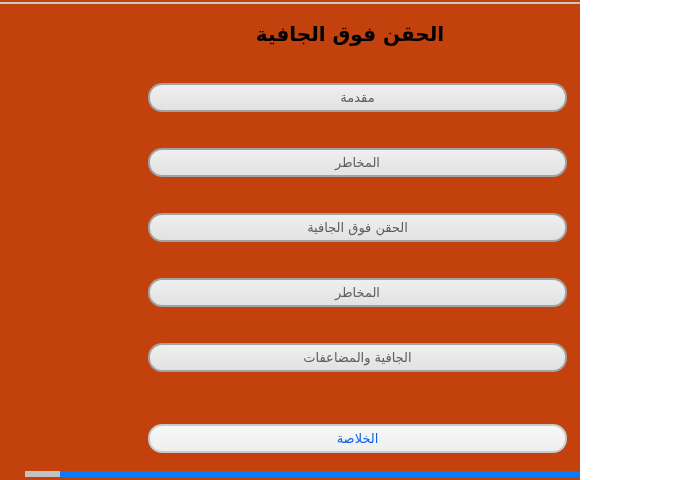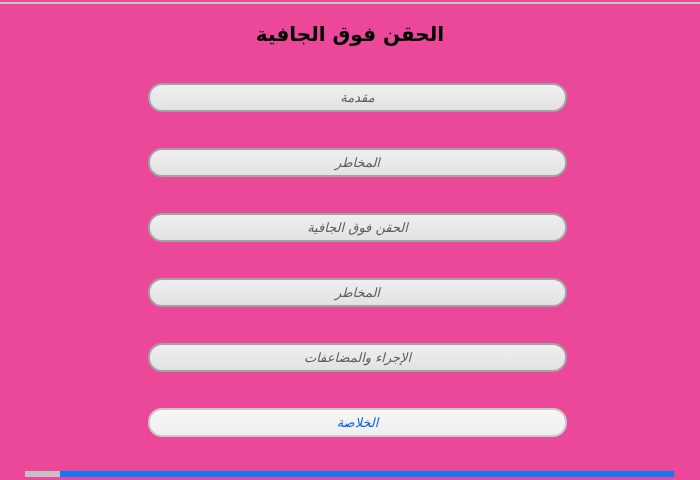--- a/index.html
+++ b/index.html
@@ -3,23 +3,23 @@
 <meta charset="utf-8">
 <style>
   html, body {
     margin: 0;
     padding: 0;
     background: #ffffff;
     font-family: "DejaVu Sans", sans-serif;
   }
   .stage {
     position: relative;
-    width: 700px;
+    width: 580px;
     height: 480px;
-    background: #ec4899;
+    background: #c2410c;
     overflow: hidden;
   }
   .top-rule {
     position: absolute;
     top: 2px;
     left: 0;
     width: 700px;
     height: 2px;
     background: #c6c6c6;
   }
@@ -54,26 +54,26 @@
     color: #5e5e5e;
     font-size: 13px;
     font-family: "DejaVu Sans", sans-serif;
     direction: rtl;
     display: flex;
     align-items: center;
     justify-content: center;
     cursor: pointer;
     padding: 0;
     line-height: 1;
-    font-style: italic;
   }
   .menu-btn.active {
     border-color: #c9c9c9;
     background: linear-gradient(#f7f7f7, #efefef);
     color: #0d63e6;
+    margin-top: 16px;
   }
   .progress-bar {
     position: absolute;
     top: 471px;
     left: 25px;
     width: 649px;
     height: 6px;
     display: flex;
   }
   .progress-gray {
@@ -94,21 +94,21 @@
 
   <div class="top-rule"></div>
 
   <h1 class="page-title">الحقن فوق الجافية</h1>
 
   <div class="menu">
     <button class="menu-btn">مقدمة</button>
     <button class="menu-btn">المخاطر</button>
     <button class="menu-btn">الحقن فوق الجافية</button>
     <button class="menu-btn">المخاطر</button>
-    <button class="menu-btn">الإجراء والمضاعفات</button>
+    <button class="menu-btn">الجافية والمضاعفات</button>
     <button class="menu-btn active">الخلاصة</button>
   </div>
 
   <div class="progress-bar">
     <div class="progress-gray"></div>
     <div class="progress-blue"></div>
   </div>
 
 </div>
 

